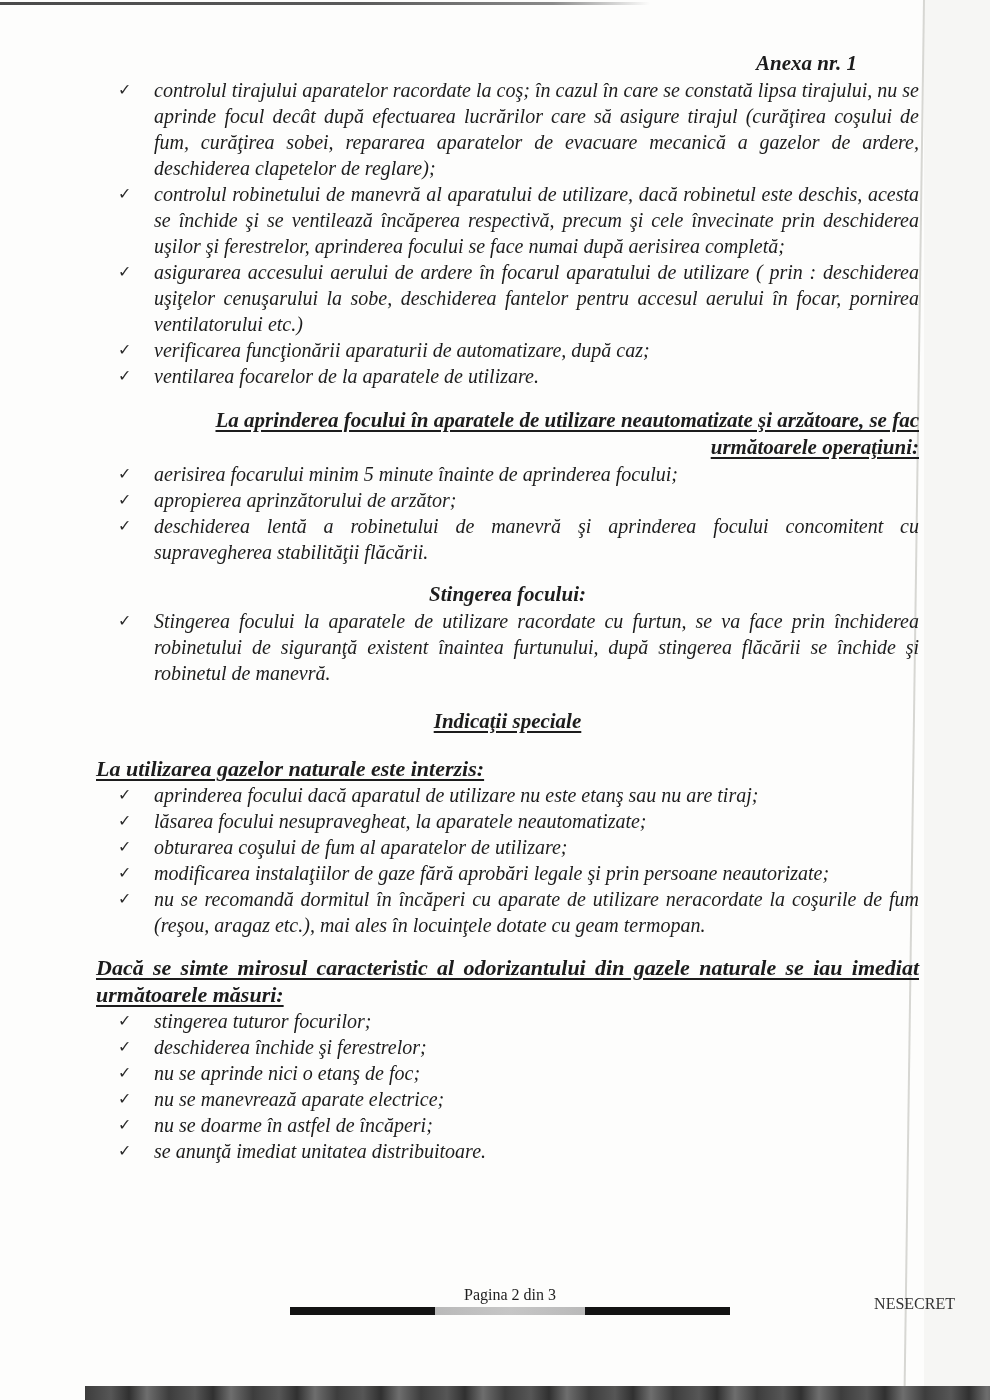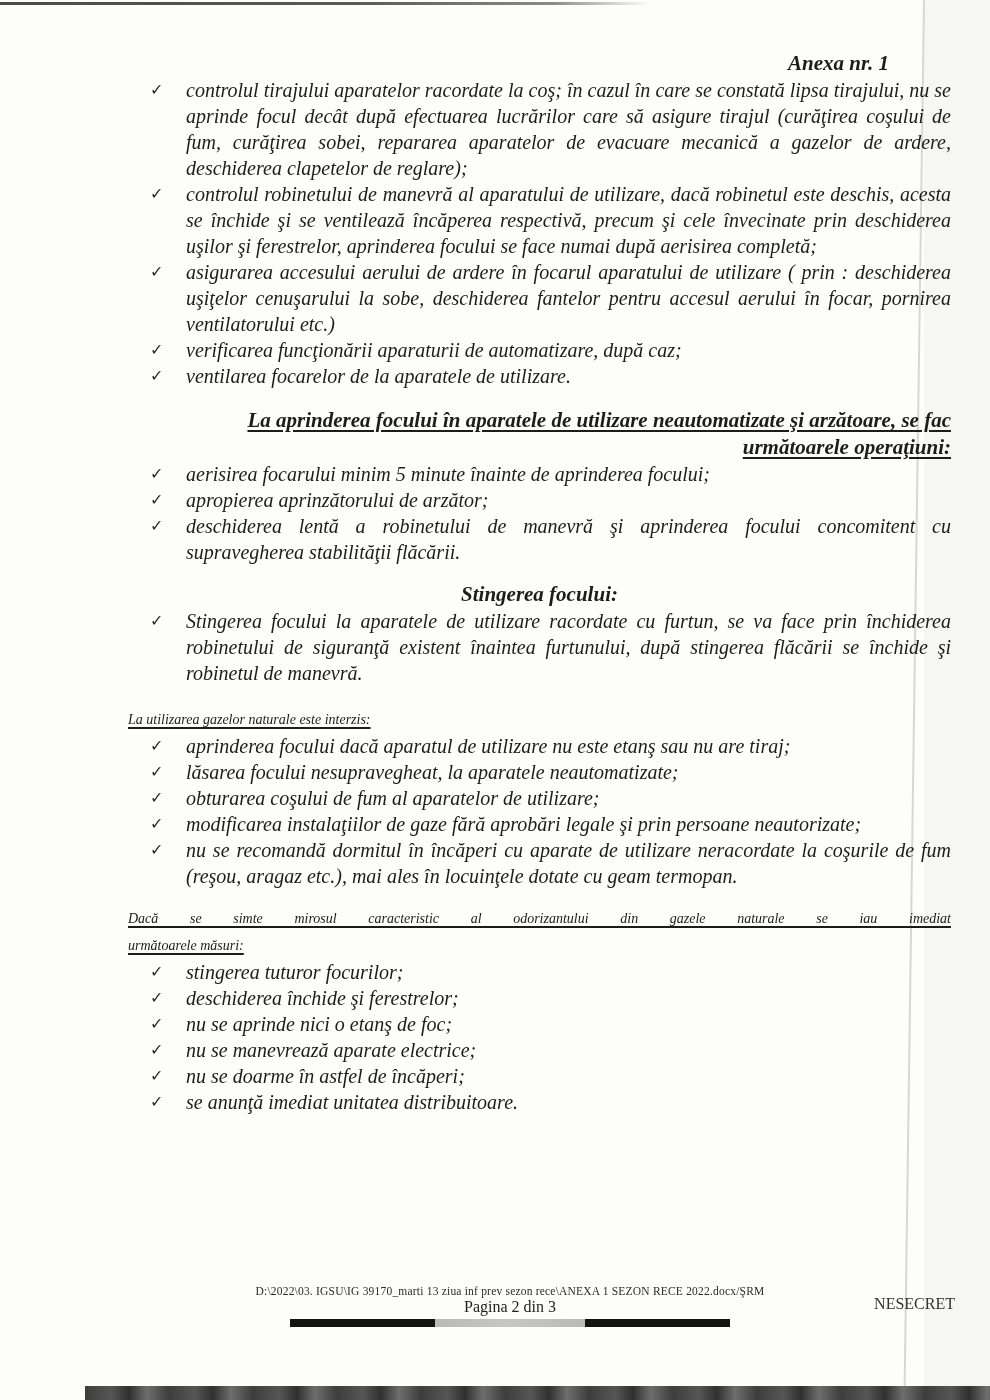--- a/index.html
+++ b/index.html
@@ -41,21 +41,21 @@
   .bottom-strip {
     position: absolute;
     bottom: 0; left: 85px; right: 0;
     height: 14px;
     background: repeating-linear-gradient(90deg,
       #3d3d3d 0px, #565656 26px, #303030 44px, #6e6e6e 62px, #3d3d3d 84px);
   }
   
   .content {
     position: absolute;
-    left: 128px; top: 50px;
+    left: 96px; top: 50px;
     width: 823px;
   }
   .annex {
     text-align: right;
     padding-right: 62px;
     font-weight: bold;
     font-style: italic;
     font-size: 21px;
     line-height: 27px;
   }
@@ -86,23 +86,23 @@
   }
   .h-center {
     text-align: center;
     font-weight: bold;
     font-style: italic;
     font-size: 21px;
     line-height: 27px;
   }
   .h-left {
     text-align: left;
-    font-weight: normal;
-    font-style: italic;
-    font-size: 14px;
+    font-weight: bold;
+    font-style: italic;
+    font-size: 22px;
     line-height: 27px;
   }
   .u {
     text-decoration: underline;
     text-decoration-thickness: 2px;
     text-underline-offset: 3px;
   }
   .justify-full {
     display: block;
     text-align: justify;
@@ -211,20 +211,23 @@
 
     <div class="h-center mt-h2">Stingerea focului:</div>
 
     <ul class="checklist mt-list3">
       <li>
         <span class="check">✓</span>
         <span class="li-text">Stingerea focului la aparatele de utilizare racordate cu furtun, se va face prin închiderea robinetului de siguranţă existent înaintea furtunului, după stingerea flăcării se închide şi robinetul de manevră.</span>
       </li>
     </ul>
 
+    <div class="h-center mt-h3">
+      <span class="u">Indicaţii speciale</span>
+    </div>
 
     <div class="h-left mt-h4">
       <span class="u">La utilizarea gazelor naturale este interzis:</span>
     </div>
 
     <ul class="checklist mt-list4">
       <li>
         <span class="check">✓</span>
         <span class="li-text">aprinderea focului dacă aparatul de utilizare nu este etanş sau nu are tiraj;</span>
       </li>
@@ -274,21 +277,20 @@
       </li>
       <li>
         <span class="check">✓</span>
         <span class="li-text">se anunţă imediat unitatea distribuitoare.</span>
       </li>
     </ul>
 
   </div>
 
   <div class="footer">
-    <div class="file-path">D:\2022\03. IGSU\IG 39170_marti 13 ziua inf prev sezon rece\ANEXA 1 SEZON RECE 2022.docx/ŞRM</div>
     <div class="page-info">Pagina 2 din 3</div>
     <div class="divider-bar"></div>
   </div>
 
   <div class="nesecret">NESECRET</div>
 
   <div class="bottom-strip"></div>
 
 </div>
 

